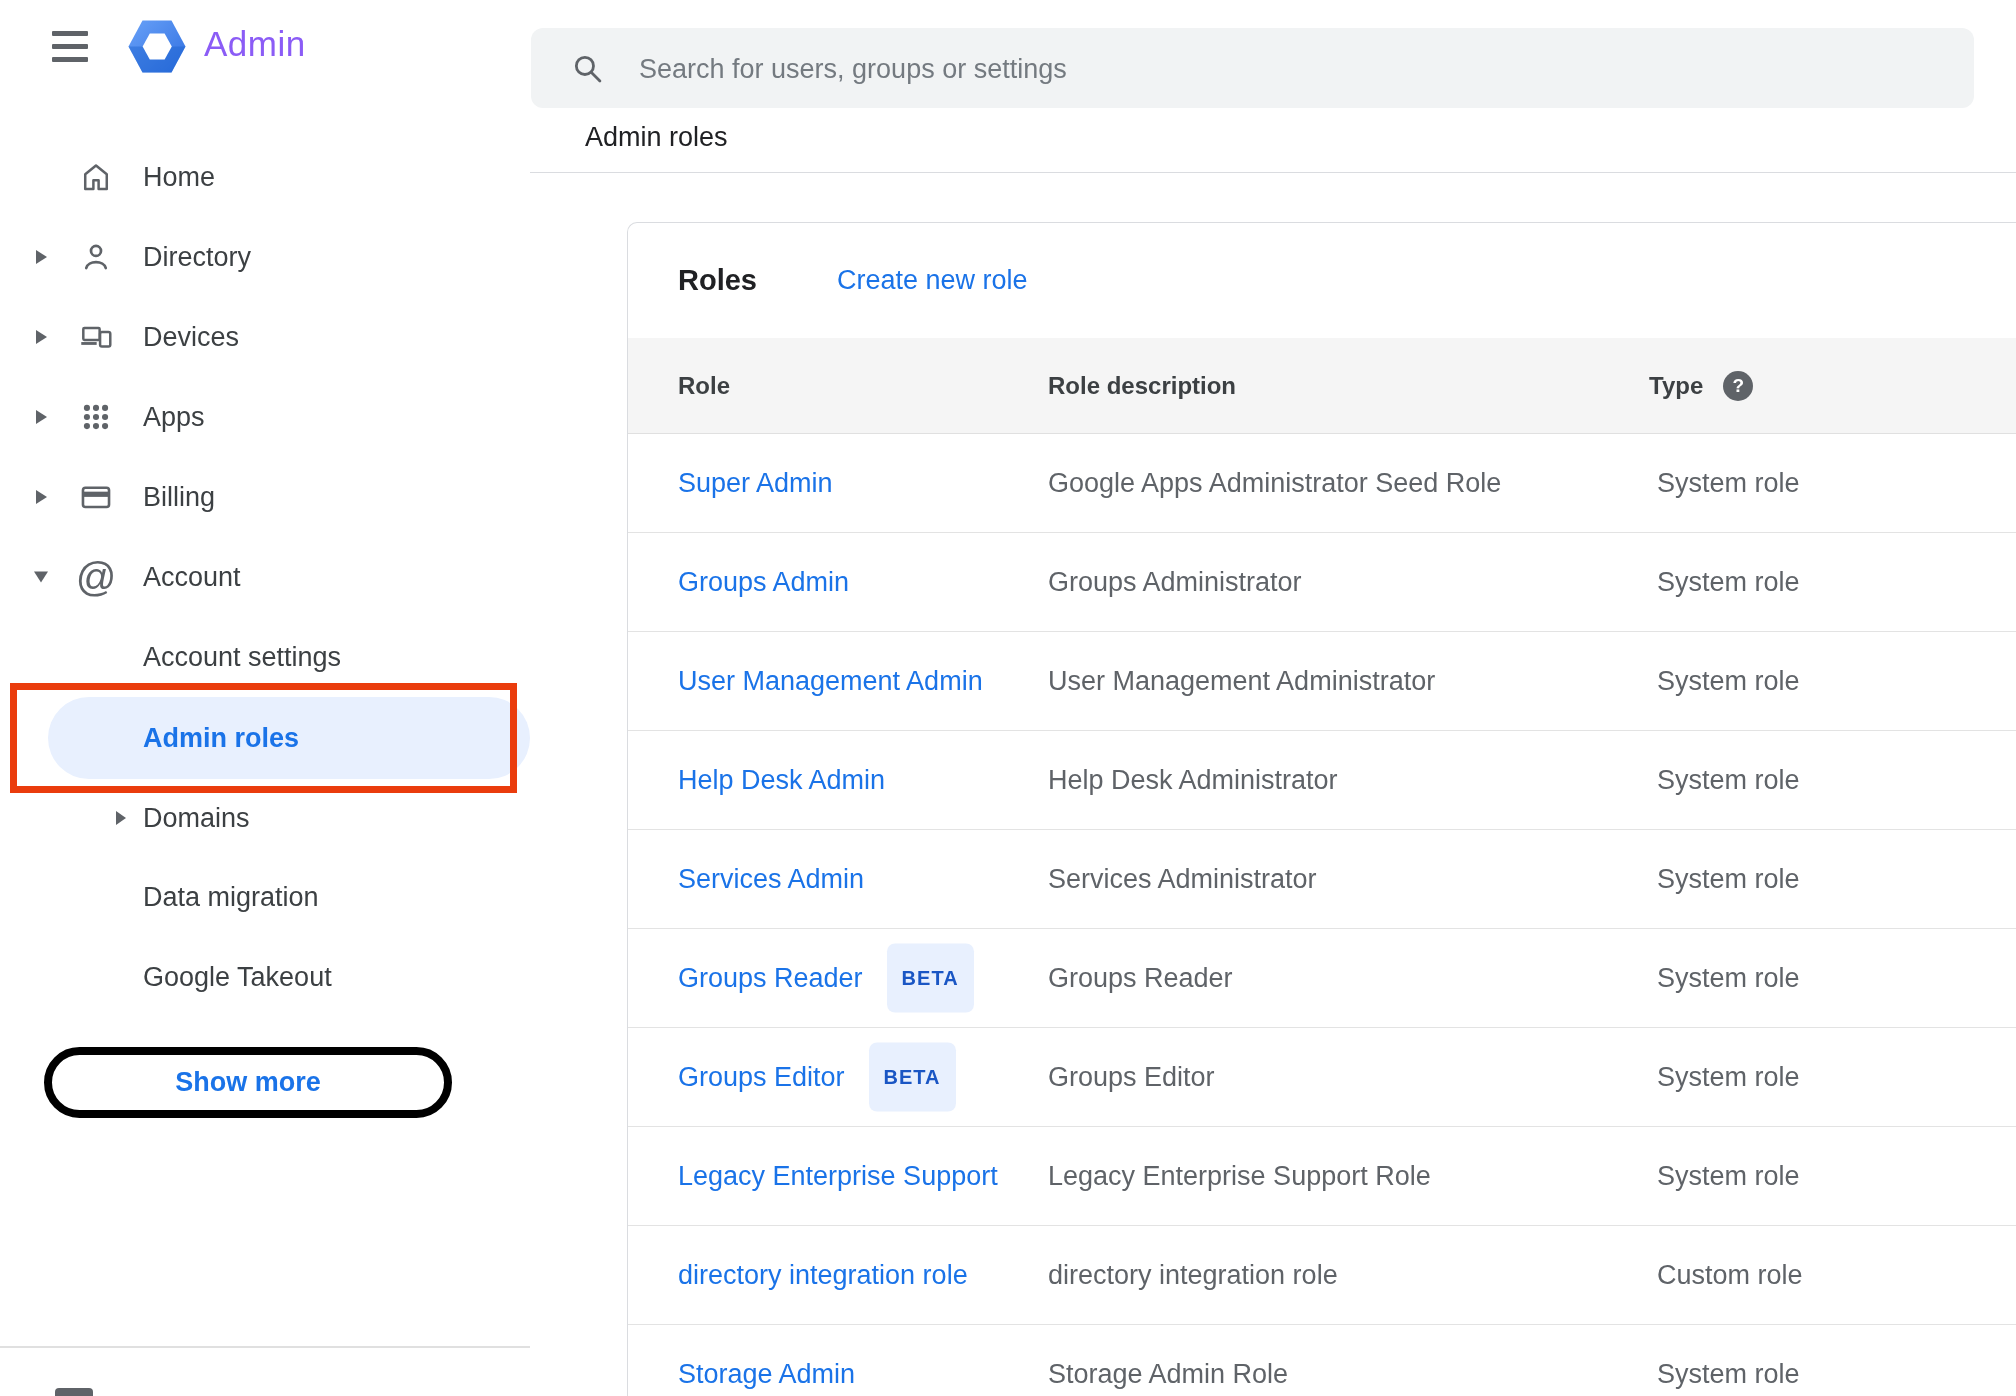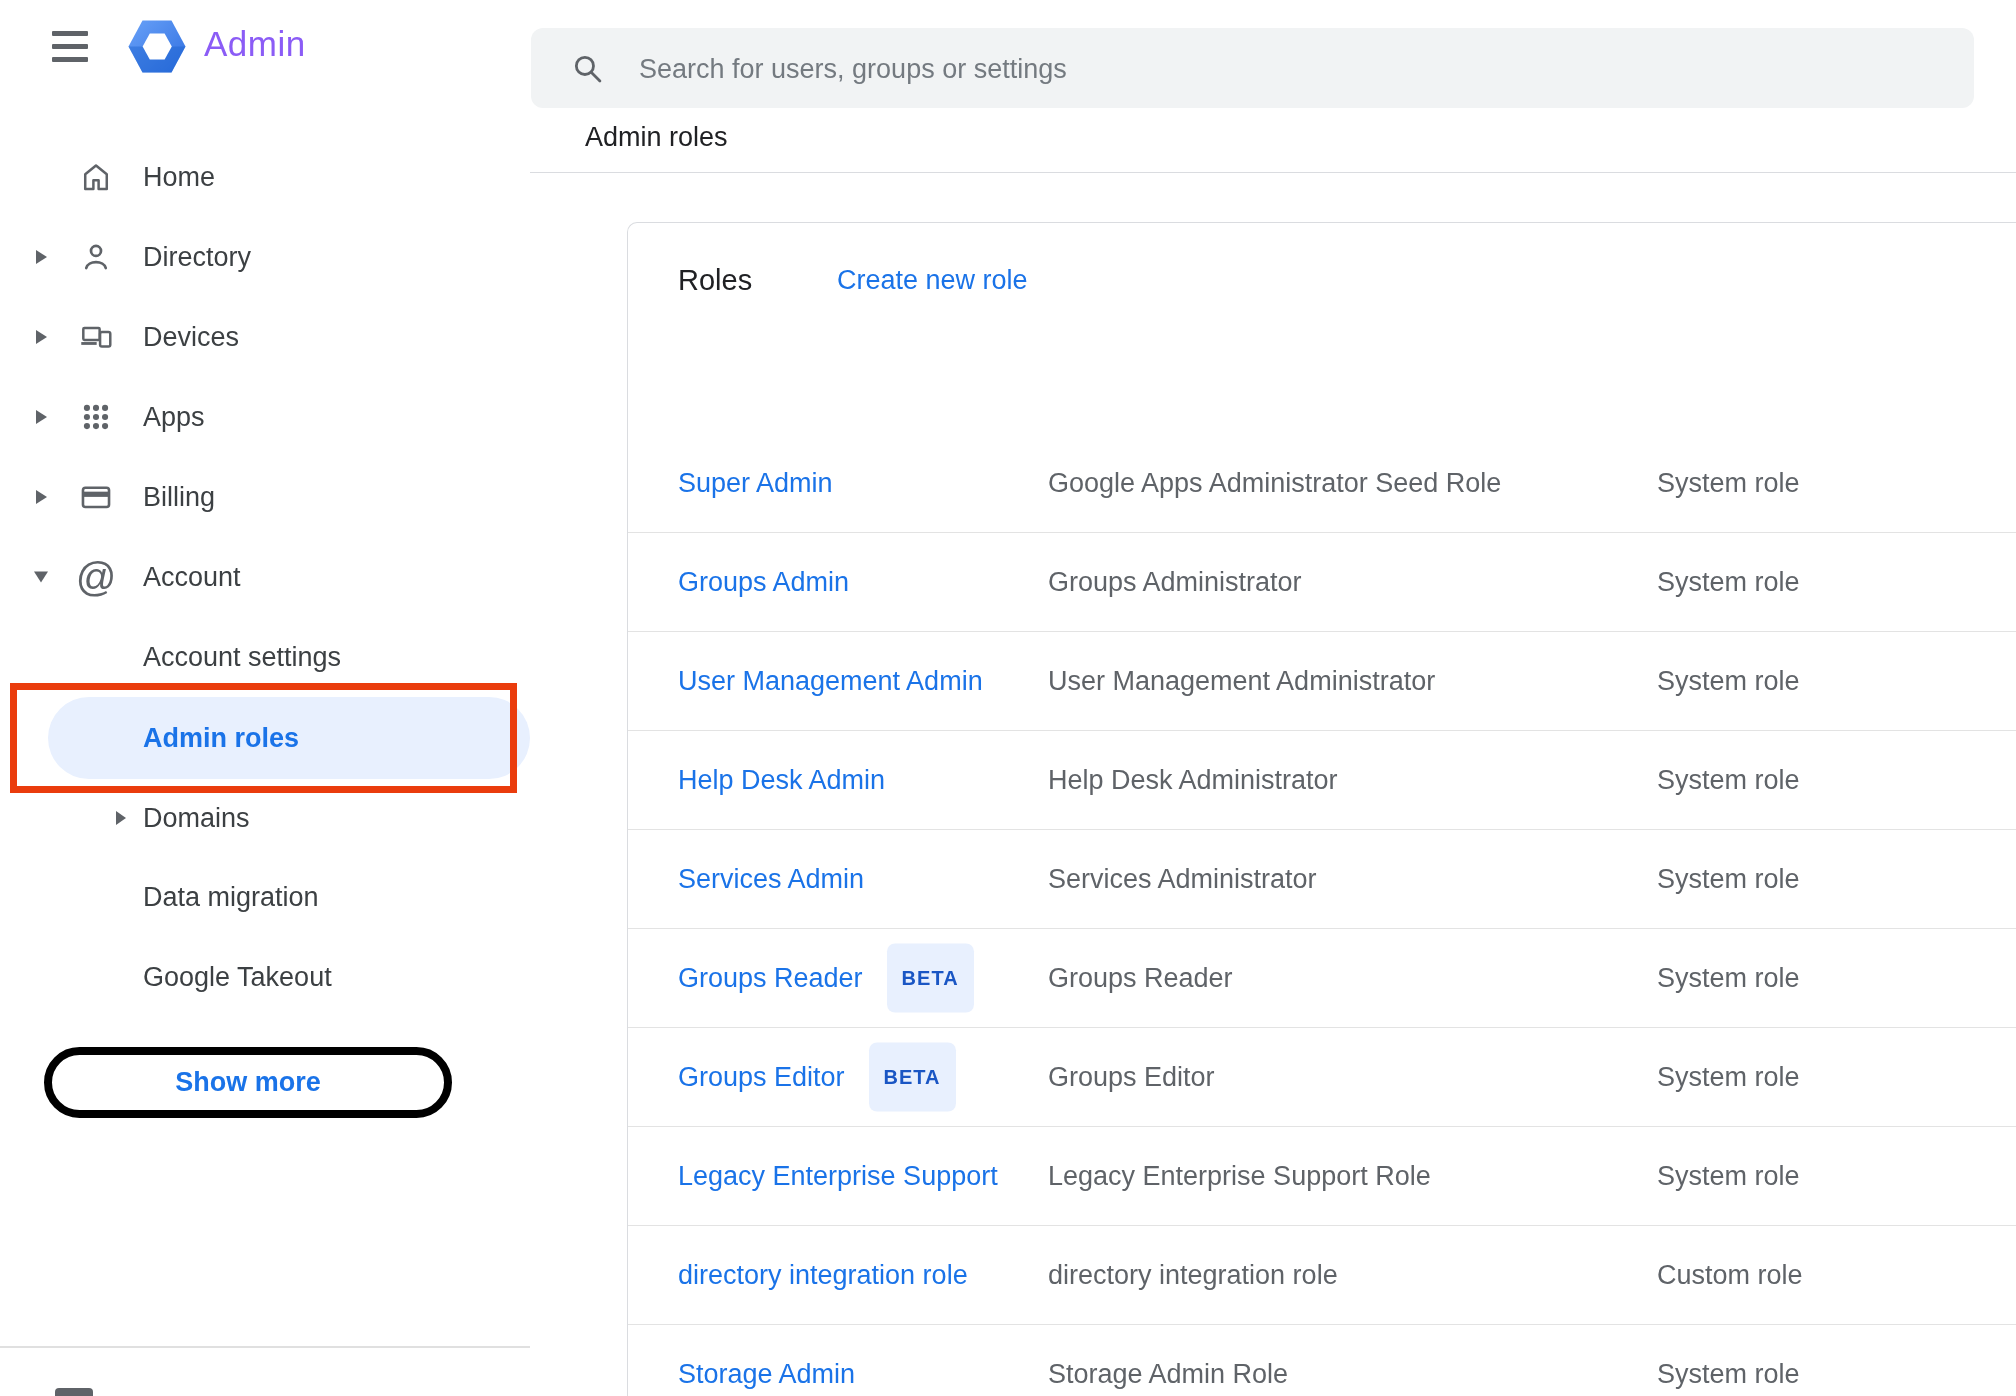--- a/index.html
+++ b/index.html
@@ -56,21 +56,21 @@
   .footer-partial-icon{position:absolute;left:55px;top:1388px;width:38px;height:12px;
     background:#5f6368;border-radius:4px 4px 0 0;}
 
   
   .card{
     position:absolute;left:627px;top:222px;width:1389px;height:1174px;
     background:#fff;border-top:1px solid #dadce0;border-left:1px solid #dadce0;
     border-top-left-radius:10px;overflow:hidden;
   }
   .card-title{position:absolute;left:50px;top:0;height:115px;line-height:115px;
-    font-size:29px;font-weight:normal;color:#202124;}
+    font-size:29px;font-weight:bold;color:#202124;}
   .create-link{position:absolute;left:209px;top:0;height:115px;line-height:115px;
     font-size:27px;color:var(--accent,#1a73e8);cursor:pointer;text-decoration:none;}
   .thead{position:absolute;left:0;top:115px;width:1389px;height:95px;
     background:var(--thead-bg,#f5f5f5);border-bottom:1px solid #e0e0e0;}
   .thead .hcell{position:absolute;top:50%;transform:translateY(-50%);
     font-size:24px;color:#3c4043;font-weight:bold;}
   .h-role{left:50px;} .h-desc{left:420px;} .h-type{left:1021px;display:flex;align-items:center;transform:translateY(-50%);}
   .help-circle{display:inline-flex;align-items:center;justify-content:center;margin-left:20px;
     width:30px;height:30px;border-radius:50%;background:#5f6368;color:#fff;
     font-size:19px;font-weight:bold;cursor:pointer;}
@@ -212,20 +212,28 @@
   <input type="text" value="" placeholder="Search for users, groups or settings" style="">
 </div>
 
 <div class="breadcrumb">Admin roles</div>
 <div class="topdivider"></div>
 
 <div class="card">
   <div class="card-title">Roles</div>
   <a class="create-link">Create new role</a>
 
+  <div class="thead">
+    <span class="hcell h-role">Role</span>
+    <span class="hcell h-desc">Role description</span>
+    <span class="hcell h-type">
+      <span>Type</span>
+      <span class="help-circle">?</span>
+    </span>
+  </div>
 
   <div class="rows" id="roles-rows">
       <div class="trow">
         <div class="cell c-role">
           <span>Super Admin</span>
         </div>
         <div class="cell c-desc">Google Apps Administrator Seed Role</div>
         <div class="cell c-type">System role</div>
       </div>
       <div class="trow">

